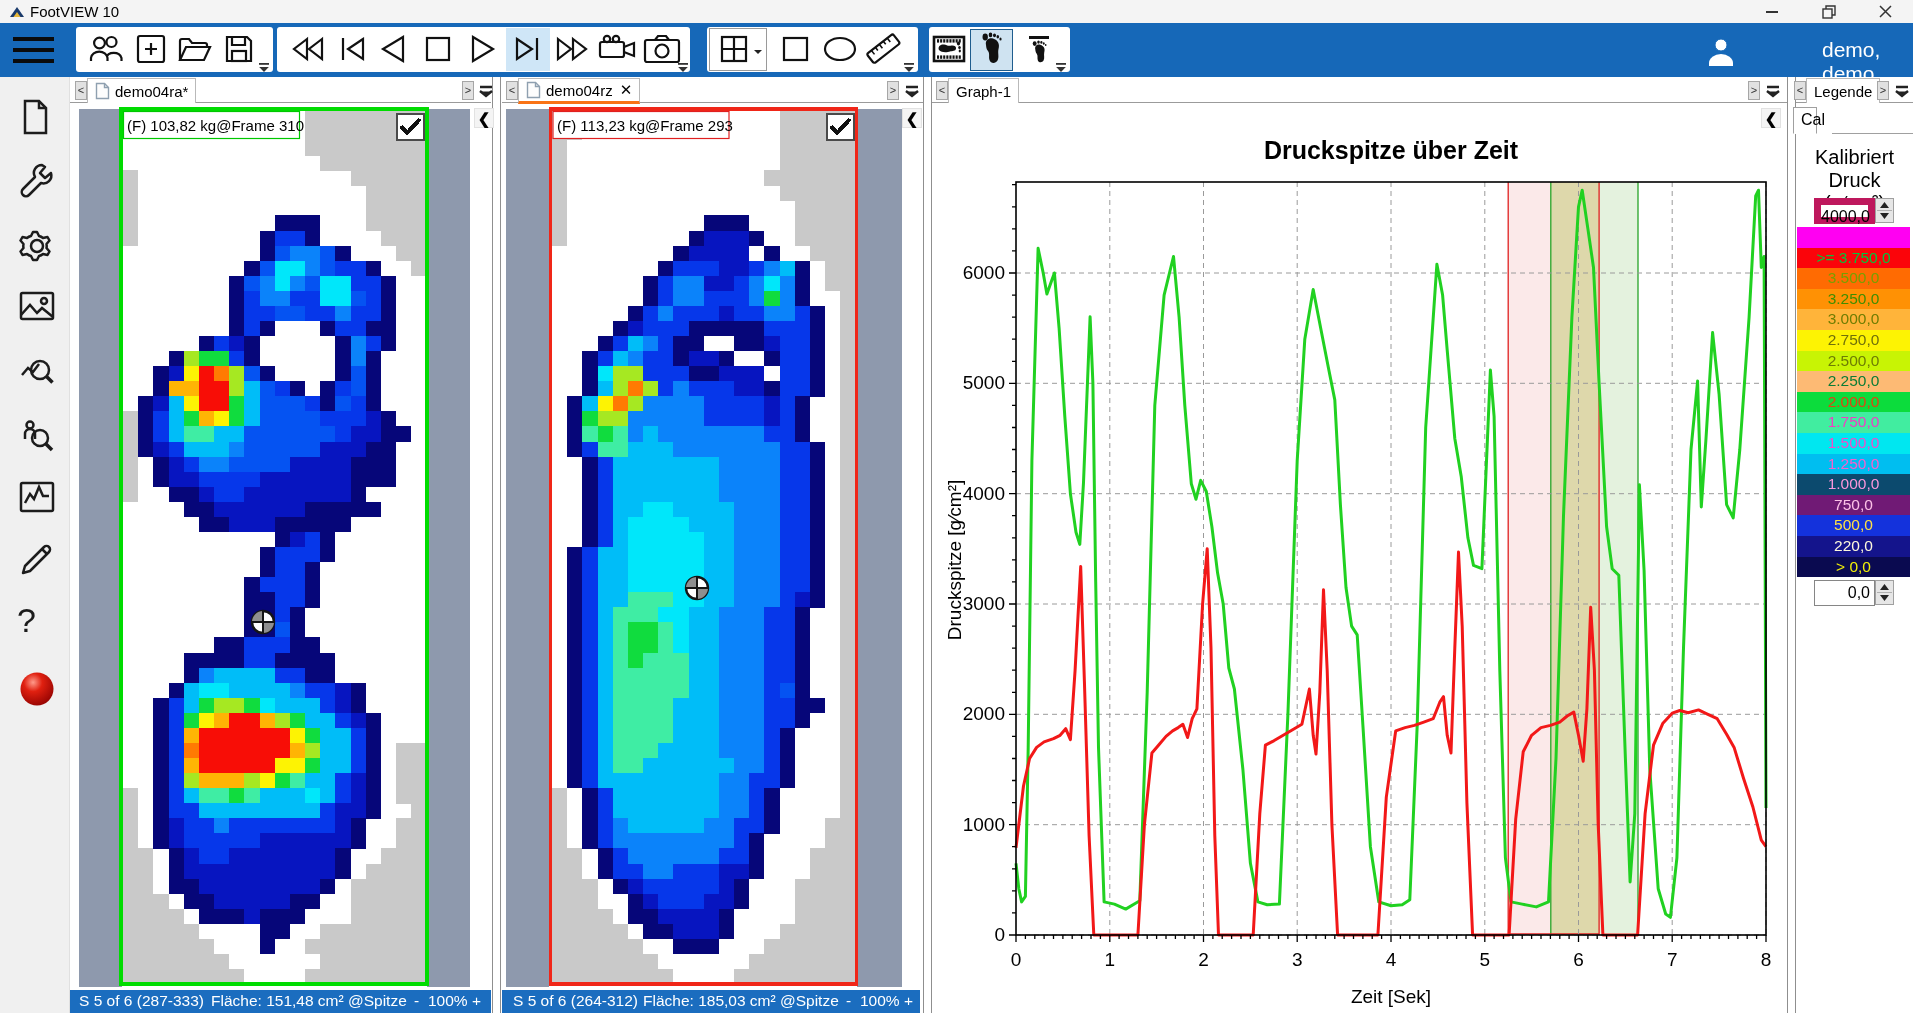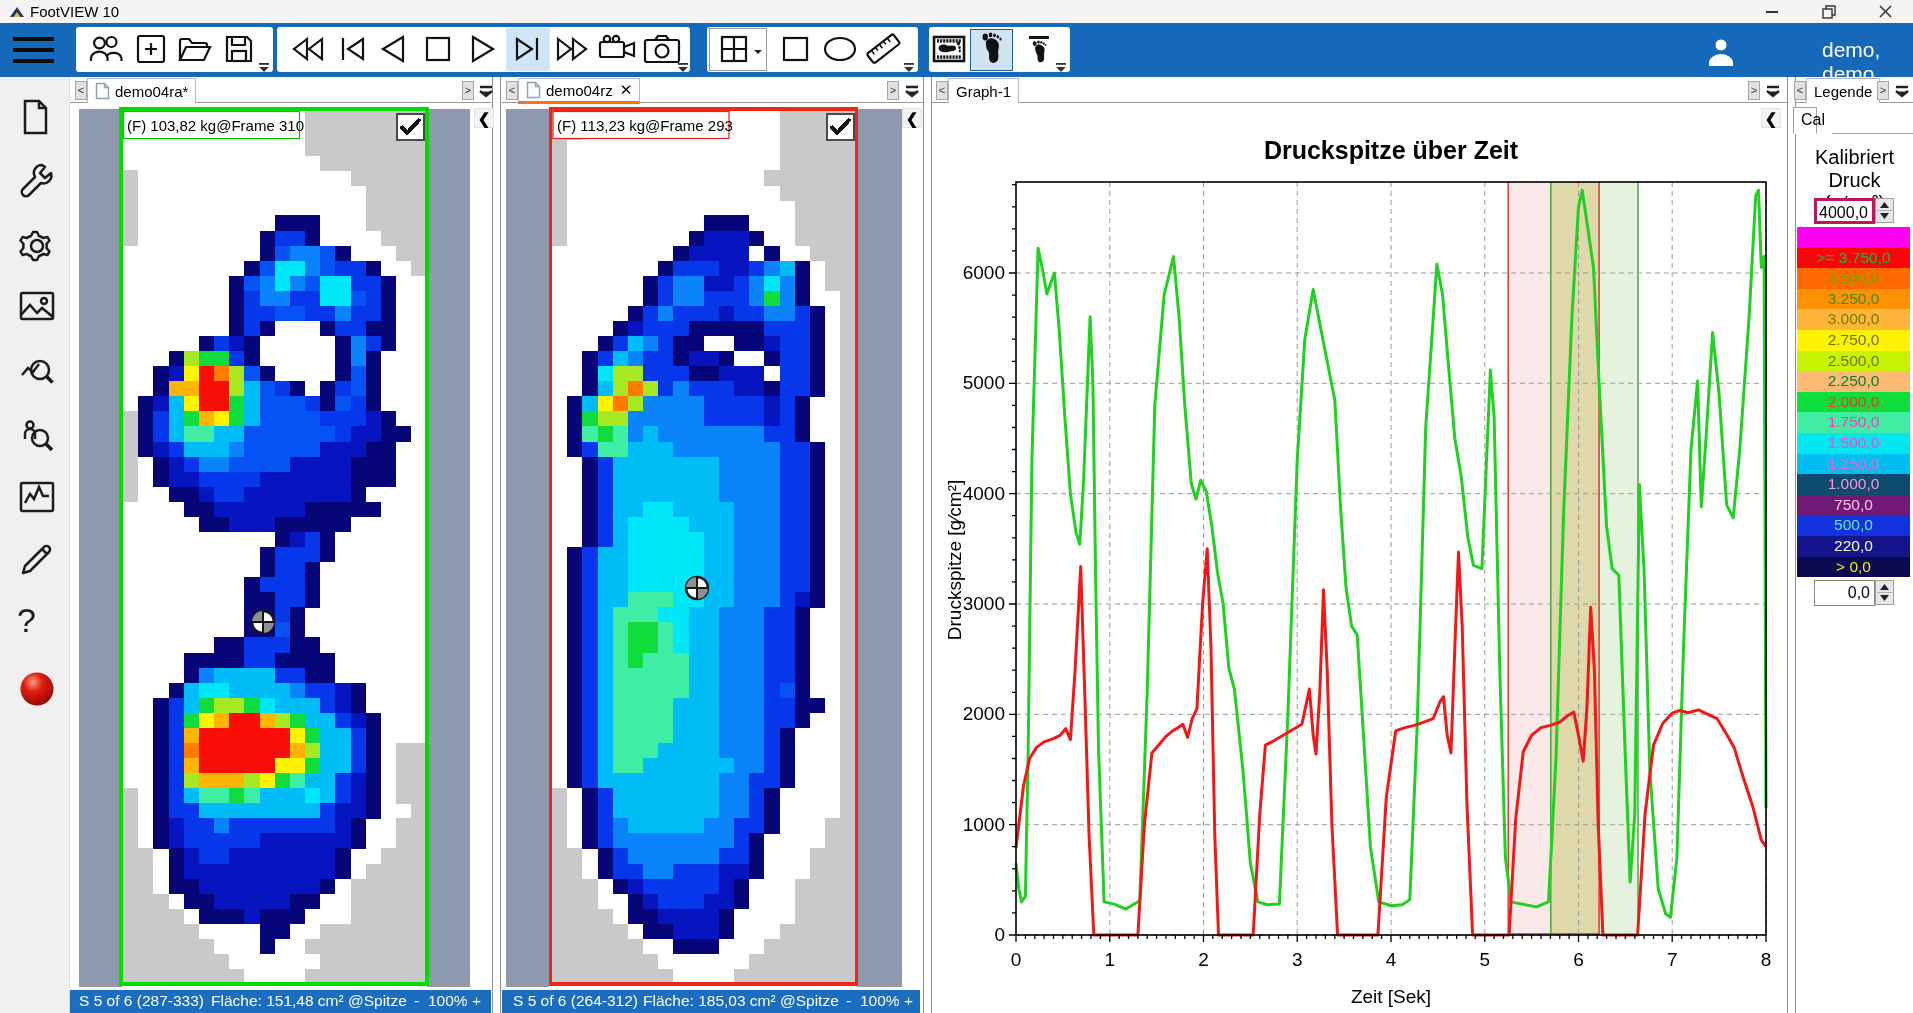--- a/index.html
+++ b/index.html
@@ -1156,42 +1156,42 @@
     <span>Legende</span>
   </div>
 <div class="navbtn" style="left:1877px;top:81px">&gt;</div>
 <div class="abs" style="left:1893px;top:84px"><svg width="18" height="16" viewBox="0 0 18 16" style="">
       <path d="M3 3 h12 M3 7 l6 5 6-5" fill="none" stroke="#222" stroke-width="2.4"></path>
       <path d="M4.5 7.5 h9 l-4.5 3.8 z" fill="#222"></path>
     </svg></div>
 <div class="abs" style="left:1832px;top:133px;width:81px;height:1px;background:#a0a0a0"></div>
 <div class="abs" style="left:1793px;top:107px;width:24px;height:27px;background:#fff;border:1px solid #a0a0a0;border-bottom:1px solid #fff;font-size:16px;padding:3px 0 0 7px">Cal</div>
 <div class="abs" style="left:1796px;top:146px;width:117px;text-align:center;font-size:20px">Kalibriert Druck<br>(g⁄cm²)</div>
-<div class="abs" style="left:1814px;top:198px;width:61px;height:26px;background:#fff;border:3px solid #be185d;font-size:16px;text-align:right;padding:3px 4px 0 0">4000,0</div>
+<div class="abs" style="left:1814px;top:198px;width:61px;height:26px;background:#fff;border:7px solid #be185d;font-size:16px;text-align:right;padding:3px 4px 0 0">4000,0</div>
 <div class="spin" style="left:1875px;top:198px"><svg width="17" height="23" viewBox="0 0 17 23" style="">
       <path d="M8.5 3 L13 9 H4 z" fill="#222"></path>
       <path d="M8.5 20 L4 14 h9 z" fill="#222"></path>
       <path d="M1 11.5 h15" stroke="#b0b0b0" stroke-width="1"></path>
     </svg></div>
 <div class="abs" style="left:1797px;top:227px;width:113px">
     <div class="legend-row" style="background:#ff00f2;color:"></div>
     <div class="legend-row" style="background:#fb040a;color:#00c83c">&gt;=  3.750,0</div>
     <div class="legend-row" style="background:#ff6b02;color:#76a000">3.500,0</div>
     <div class="legend-row" style="background:#ff9104;color:#3f8e00">3.250,0</div>
     <div class="legend-row" style="background:#ffb43a;color:#6f7d02">3.000,0</div>
     <div class="legend-row" style="background:#fdf303;color:#70700a">2.750,0</div>
     <div class="legend-row" style="background:#c8f404;color:#6e7d04">2.500,0</div>
     <div class="legend-row" style="background:#fdba74;color:#0a7d35">2.250,0</div>
     <div class="legend-row" style="background:#0cdc3c;color:#e04414">2.000,0</div>
     <div class="legend-row" style="background:#41eda0;color:#f03ec4">1.750,0</div>
     <div class="legend-row" style="background:#00e7f0;color:#f24cca">1.500,0</div>
     <div class="legend-row" style="background:#00bef0;color:#f560ce">1.250,0</div>
     <div class="legend-row" style="background:#0c4a6e;color:#fa96da">1.000,0</div>
     <div class="legend-row" style="background:#701a75;color:#fcc0e6">750,0</div>
-    <div class="legend-row" style="background:#1432dc;color:#5eead4">500,0</div>
+    <div class="legend-row" style="background:#1432dc;color:#fde047">500,0</div>
     <div class="legend-row" style="background:#14148c;color:#fdf8dc">220,0</div>
     <div class="legend-row" style="background:#0a0a50;color:#f0ee08">&gt; 0,0</div>
   </div>
 <div class="abs" style="left:1814px;top:580px;width:61px;height:26px;background:#fff;border:1px solid #868686;font-size:16px;text-align:right;padding:3px 4px 0 0">0,0</div>
 <div class="spin" style="left:1875px;top:580px"><svg width="17" height="23" viewBox="0 0 17 23" style="">
       <path d="M8.5 3 L13 9 H4 z" fill="#222"></path>
       <path d="M8.5 20 L4 14 h9 z" fill="#222"></path>
       <path d="M1 11.5 h15" stroke="#b0b0b0" stroke-width="1"></path>
     </svg></div>
 </body></html>

